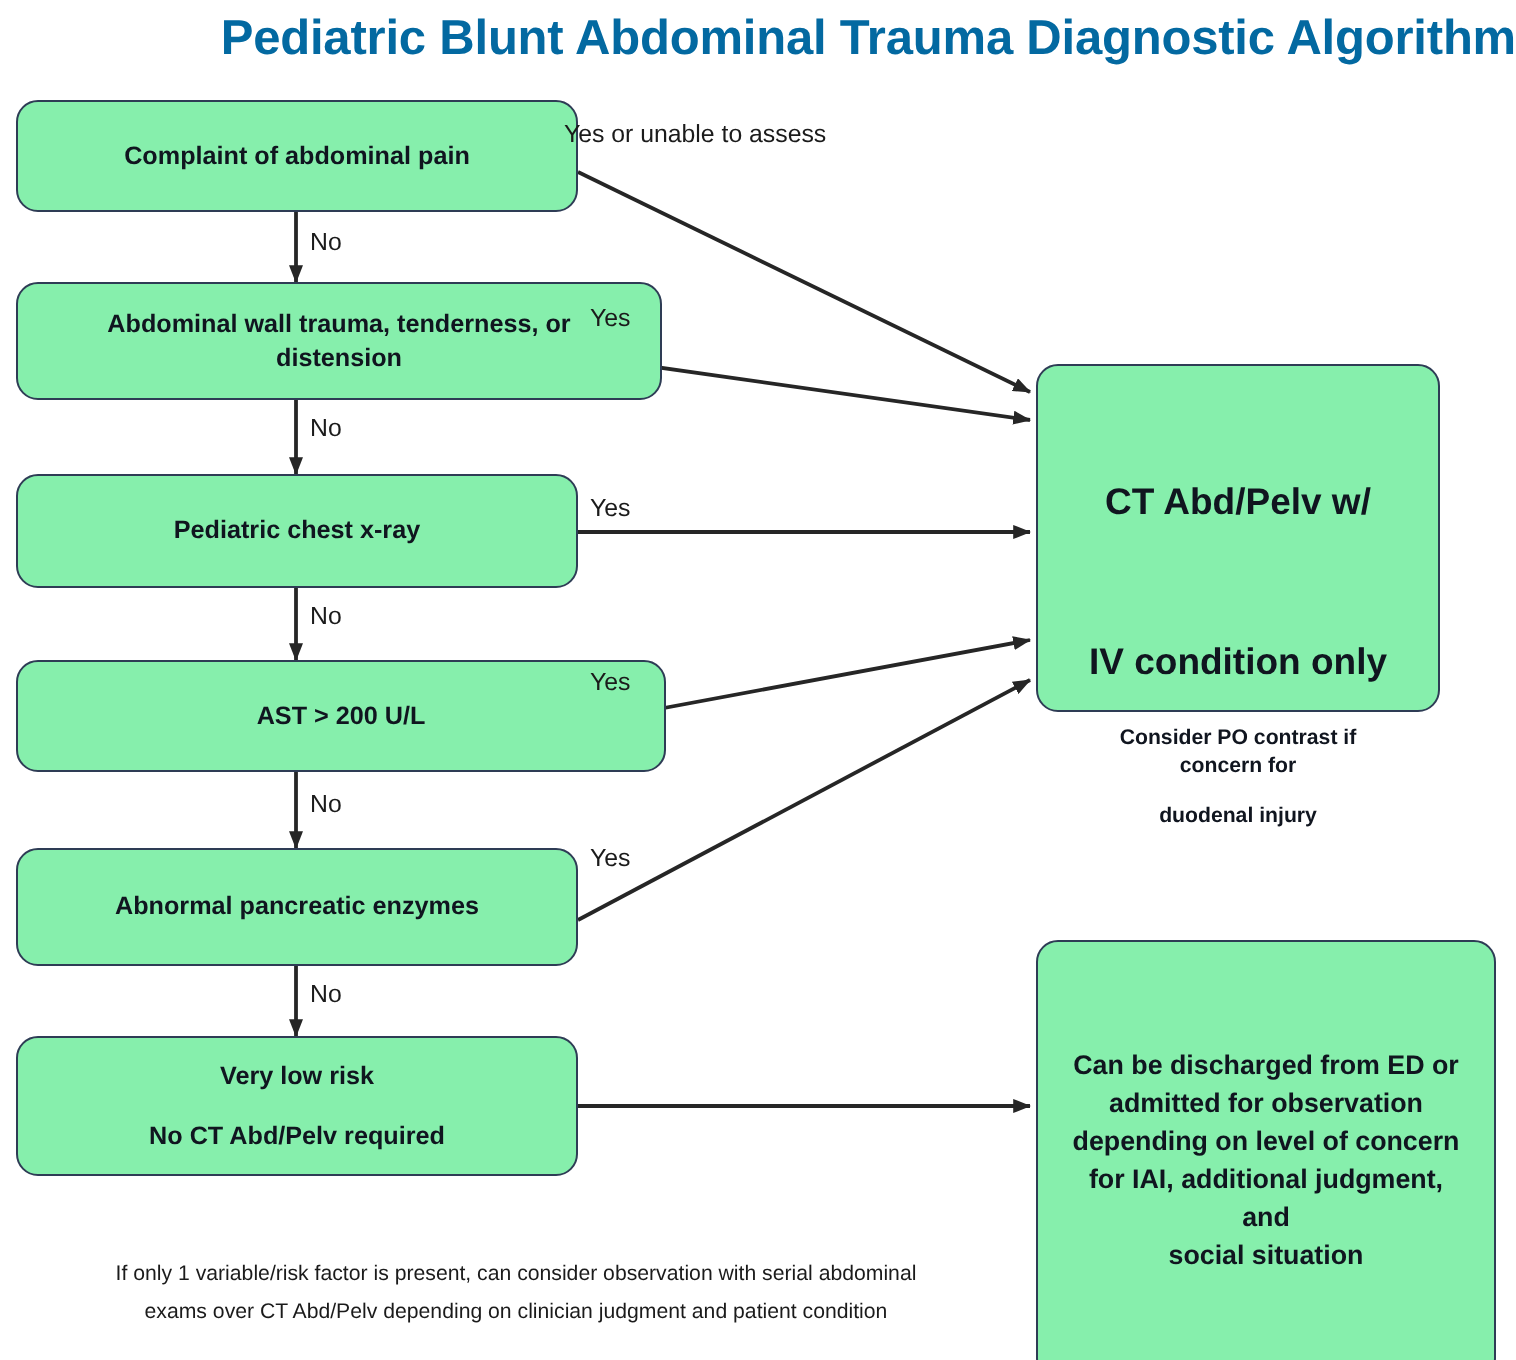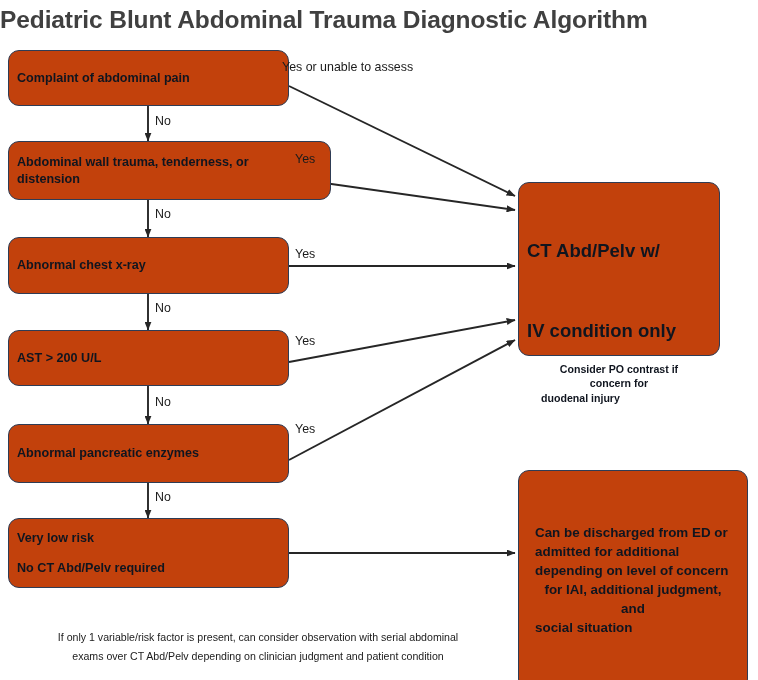--- a/index.html
+++ b/index.html
@@ -16,36 +16,36 @@
     width: 758px;
     height: 680px;
     background: #ffffff;
     overflow: hidden;
   }
   #title {
     position: absolute;
     left: 0;
     top: 6px;
     width: 758px;
-    text-align: left;
+    text-align: right;
     font-size: 24.5px;
     font-weight: 600;
-    color: #404040;
+    color: #0369a1;
     letter-spacing: -0.1px;
     white-space: nowrap;
   }
   .node {
     position: absolute;
     box-sizing: border-box;
-    background: #c2410c;
+    background: #86efac;
     border: 1.6px solid #2e3c55;
     border-radius: 11px;
     display: flex;
     flex-direction: column;
-    align-items: flex-start;
+    align-items: center;
     justify-content: center;
     text-align: center;
     color: #10151f;
     font-weight: bold;
     line-height: 1.32;
     padding: 4px 8px;
   }
   .node .main-text {
     display: block;
   }
@@ -126,46 +126,46 @@
   <div class="node left" style="left:8px; top:50px; width:281px; height:56px;">
     <span class="main-text">Complaint of abdominal pain</span>
   </div>
 
   <div class="node left" style="left:8px; top:141px; width:323px; height:59px;">
     <span class="main-text">Abdominal wall trauma, tenderness, or</span>
     <span class="main-text">distension</span>
   </div>
 
   <div class="node left" style="left:8px; top:237px; width:281px; height:57px;">
-    <span class="main-text">Abnormal chest x-ray</span>
+    <span class="main-text">Pediatric chest x-ray</span>
   </div>
 
-  <div class="node left" style="left:8px; top:330px; width:281px; height:56px;">
+  <div class="node left" style="left:8px; top:330px; width:325px; height:56px;">
     <span class="main-text">AST &gt; 200 U/L</span>
   </div>
 
   <div class="node left" style="left:8px; top:424px; width:281px; height:59px;">
     <span class="main-text">Abnormal pancreatic enzymes</span>
   </div>
 
   <div class="node left" style="left:8px; top:518px; width:281px; height:70px;gap:13px;">
     <span class="main-text">Very low risk</span>
     <span class="main-text">No CT Abd/Pelv required</span>
   </div>
 
   <div class="node ct-node" style="left:518px; top:182px; width:202px; height:174px;">
     <span class="ct-main">CT Abd/Pelv w/</span>
     <span class="ct-main">IV condition only</span>
     <span class="ct-sub">Consider PO contrast if concern for</span>
-    <span class="ct-sub" style="margin-top:0;">duodenal injury</span>
+    <span class="ct-sub" style="margin-top:10px;">duodenal injury</span>
   </div>
 
   <div class="node dc-node" style="left:518px; top:470px; width:230px; height:220px;">
     <span class="main-text">Can be discharged from ED or</span>
-    <span class="main-text">admitted for additional</span>
+    <span class="main-text">admitted for observation</span>
     <span class="main-text">depending on level of concern</span>
     <span class="main-text">for IAI, additional judgment, and</span>
     <span class="main-text">social situation</span>
   </div>
 
   <div class="edge-label" style="left:282px; top:60px;">Yes or unable to assess</div>
   <div class="edge-label" style="left:295px; top:152px;">Yes</div>
   <div class="edge-label" style="left:295px; top:247px;">Yes</div>
   <div class="edge-label" style="left:295px; top:334px;">Yes</div>
   <div class="edge-label" style="left:295px; top:422px;">Yes</div>

